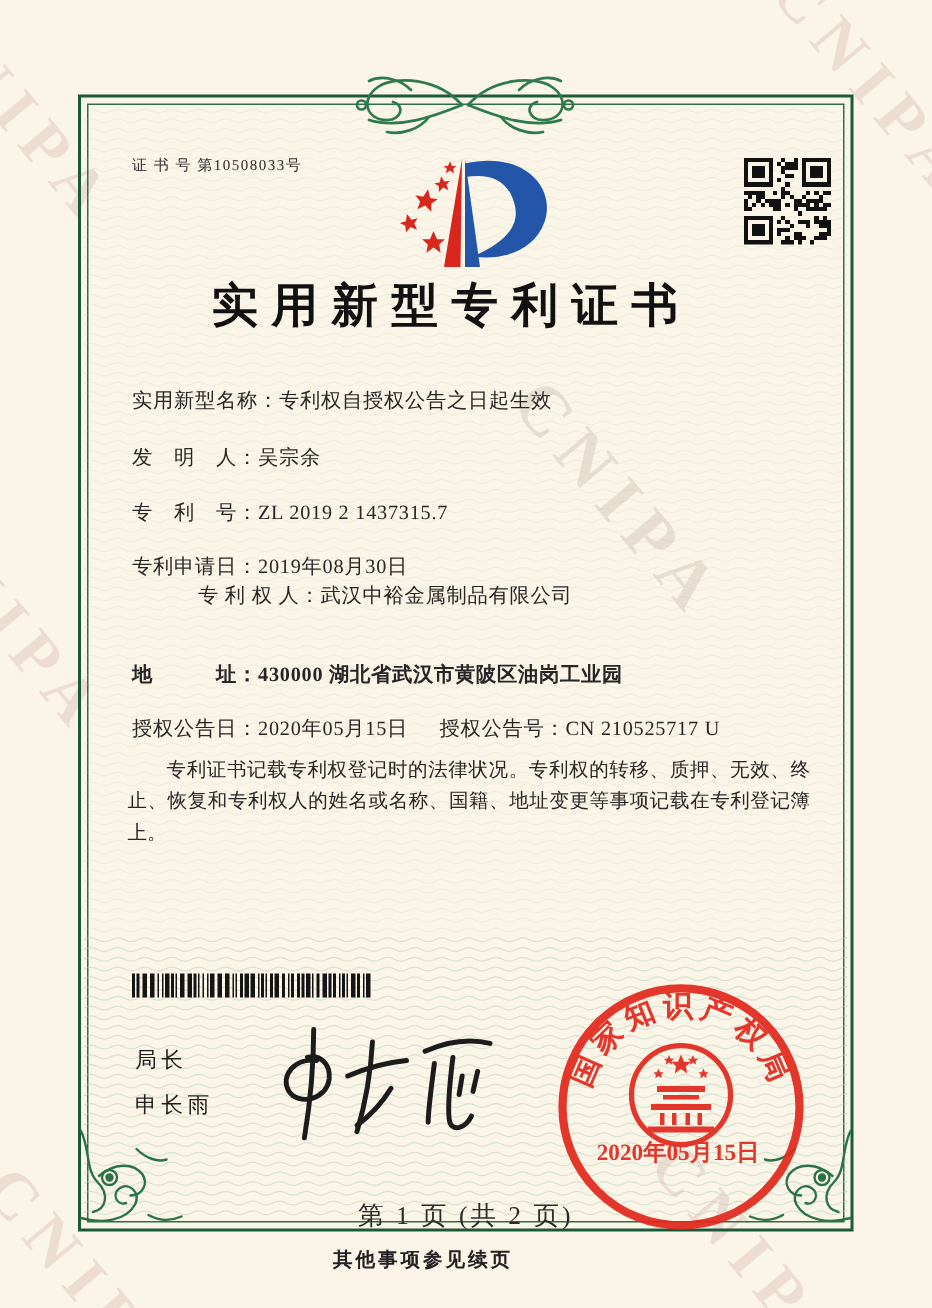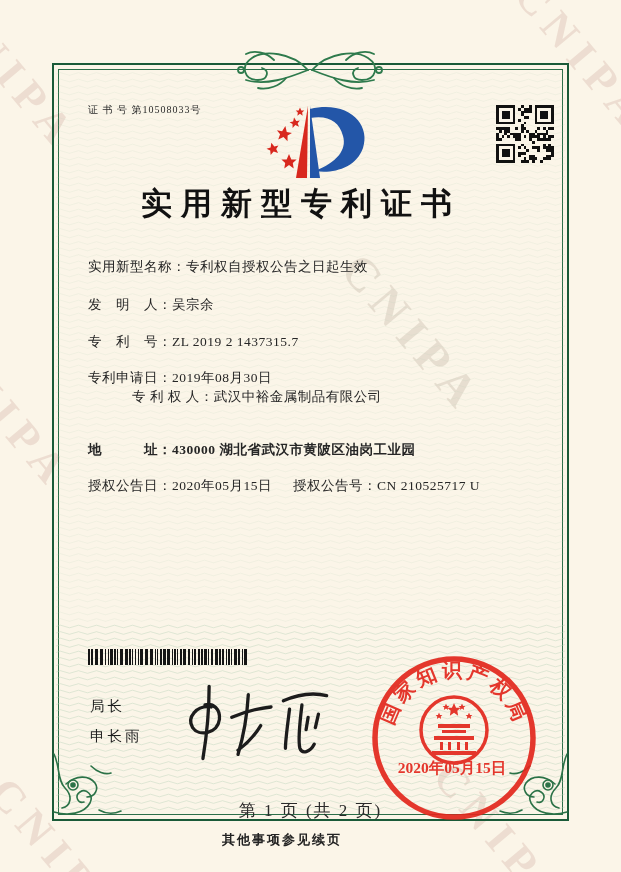--- a/index.html
+++ b/index.html
@@ -378,20 +378,21 @@
   <span class="lab">地　　　址：</span><span class="val">430000 湖北省武汉市黄陂区油岗工业园</span>
 </div>
 <div class="frow" style="top:477px;">
   <span class="lab">授权公告日：</span><span class="val">2020年05月15日</span>
 </div>
 <div class="frow" style="top:477px;left:293px;">
   <span class="lab">授权公告号：</span><span class="val">CN 210525717 U</span>
 </div>
 
 <div class="body-text">
+  <p>专利证书记载专利权登记时的法律状况。专利权的转移、质押、无效、终止、恢复和专利权人的姓名或名称、国籍、地址变更等事项记载在专利登记簿上。</p>
 </div>
 
 <div class="barcode" id="barcode">
     <div style="width: 2px; margin-right: 1px;"></div>
     <div style="width: 2px; margin-right: 2px;"></div>
     <div style="width: 3px; margin-right: 2px;"></div>
     <div style="width: 3px; margin-right: 2px;"></div>
     <div style="width: 1px; margin-right: 2px;"></div>
     <div style="width: 1px; margin-right: 1px;"></div>
     <div style="width: 3px; margin-right: 1px;"></div>

